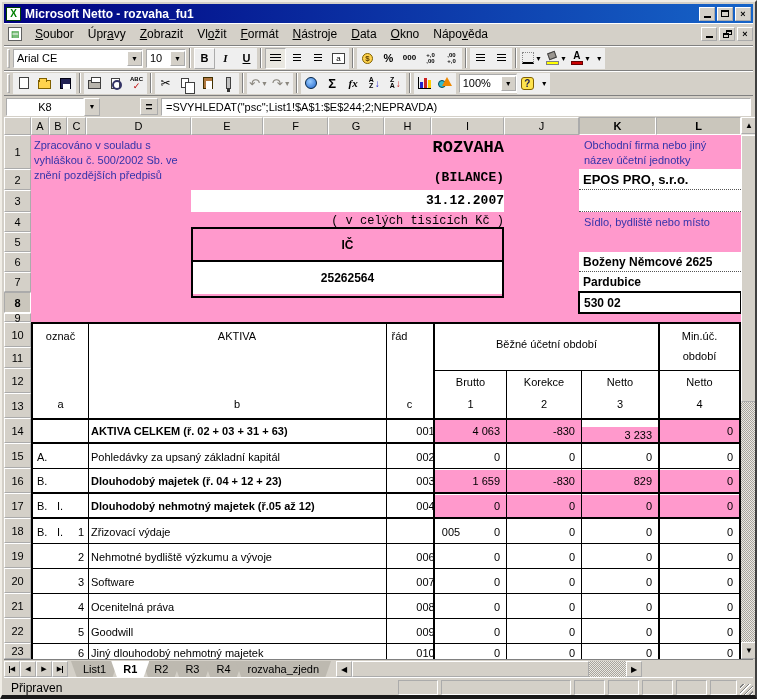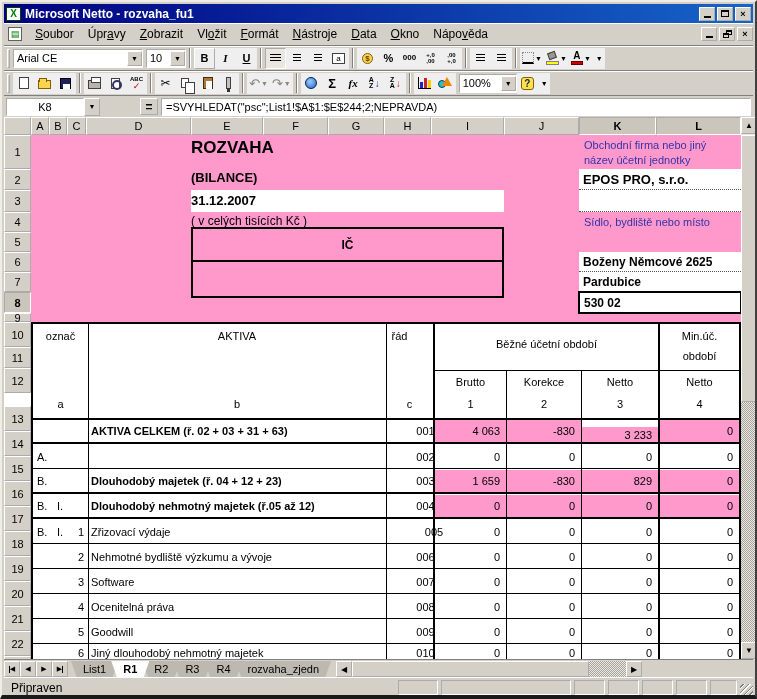--- a/index.html
+++ b/index.html
@@ -85,21 +85,21 @@
   .sheet{left:2px;top:115px;width:753px;height:542px;background:#fff;overflow:hidden;}
   .corner{left:0;top:0;width:27px;height:18px;background:var(--chrome);border:1px outset #fff;}
   .colheaders{left:27px;top:0;height:18px;display:flex;}
   .colh{height:18px;background:var(--chrome);border:1px outset #fff;font-size:11px;display:flex;align-items:center;justify-content:center;color:#000;}
   .colh.sel{border:1px inset #fff;font-weight:bold;background:#cac6bc;}
   .rowheaders{left:0;top:18px;width:27px;}
   .rowh{width:27px;background:var(--chrome);border:1px outset #fff;font-size:11px;display:flex;align-items:center;justify-content:center;}
   .rowh.sel{border:1px inset #fff;font-weight:bold;background:#cac6bc;}
   .pinkarea{left:27px;top:18px;width:710px;height:187px;background:var(--pink,#ff99cc);}
   .bluetext{color:var(--bluetext,#3333aa);font-size:11px;line-height:15px;}
-  .ctr{text-align:left;}
+  .ctr{text-align:right;font-family:Liberation Mono, monospace;}
   .hdrtitle{font-size:17px;font-weight:bold;}
   .hdrsub{font-size:13px;font-weight:bold;}
   .whiteband{background:#fff;}
   .icbox{border:2px solid #000;}
   .icbox .top{height:33px;background:var(--pink);border-bottom:2px solid #000;display:flex;align-items:center;justify-content:center;font-size:12px;font-weight:bold;}
   .icbox .bot{height:32px;background:#fff;display:flex;align-items:center;justify-content:center;font-size:12px;font-weight:bold;}
   .rbox{background:#fff;font-weight:bold;font-size:13px;display:flex;align-items:center;padding-left:4px;white-space:nowrap;overflow:hidden;}
   .dotted{border-bottom:1px dotted #555;}
   .selcell{border:2px solid #000;}
   
@@ -380,42 +380,44 @@
         <div class="rowh" style="height: 22px;">3</div>
         <div class="rowh" style="height: 20px;">4</div>
         <div class="rowh" style="height: 20px;">5</div>
         <div class="rowh" style="height: 20px;">6</div>
         <div class="rowh" style="height: 20px;">7</div>
         <div class="rowh sel" style="height: 21px;">8</div>
         <div class="rowh" style="height: 9px;">9</div>
         <div class="rowh" style="height: 25px;">10</div>
         <div class="rowh" style="height: 21px;">11</div>
         <div class="rowh" style="height: 25px;">12</div>
-        <div class="rowh" style="height: 25px; margin-top: 13px;">13</div>
+        <div class="rowh" style="height: 25px;">13</div>
         <div class="rowh" style="height: 25px;">14</div>
         <div class="rowh" style="height: 25px;">15</div>
         <div class="rowh" style="height: 25px;">16</div>
         <div class="rowh" style="height: 25px;">17</div>
         <div class="rowh" style="height: 25px;">18</div>
         <div class="rowh" style="height: 25px;">19</div>
         <div class="rowh" style="height: 25px;">20</div>
         <div class="rowh" style="height: 25px;">21</div>
         <div class="rowh" style="height: 25px;">22</div>
         <div class="rowh" style="height: 16px;">23</div>
       </div>
 
     <div class="abs pinkarea">
+      <div class="abs bluetext" style="left:3px;top:3px;width:160px;">Zpracováno v souladu s vyhláškou č. 500/2002 Sb. ve znění pozdějších předpisů</div>
 
       <div class="abs ctr hdrtitle" style="left:160px;top:3px;width:313px;">ROZVAHA</div>
       <div class="abs ctr hdrsub" style="left:160px;top:35px;width:313px;">(BILANCE)</div>
       <div class="abs ctr whiteband hdrsub" style="left:160px;top:55px;width:313px;height:22px;line-height:22px;">31.12.2007</div>
       <div class="abs ctr" style="left:160px;top:79px;width:313px;font-size:12px;">( v celých tisících Kč )</div>
 
       <div class="abs icbox" style="left:160px;top:92px;width:313px;height:71px;">
         <div class="top">IČ</div>
+        <div class="bot">25262564</div>
       </div>
 
       <div class="abs bluetext" style="left:553px;top:3px;width:155px;">
         <div>Obchodní firma nebo jiný</div>
         <div>název účetní jednotky</div>
       </div>
       <div class="abs rbox dotted" style="left:548px;top:34px;width:162px;height:21px;">EPOS PRO, s.r.o.</div>
       <div class="abs rbox dotted" style="left:548px;top:55px;width:162px;height:22px;"></div>
       <div class="abs bluetext" style="left:553px;top:80px;width:155px;">
         <div>Sídlo, bydliště nebo místo</div>
@@ -465,20 +467,21 @@
             <div class="tcell c" style="left: 353px; width: 47px;">001</div>
             <div class="tcell r pink" style="left: 402px; width: 71px;">4 063</div>
             <div class="tcell r pink" style="left: 474px; width: 74px;">-830</div>
             <div class="tcell r pink" style="left: 549px; width: 76px; margin-top: 7px;">3 233</div>
             <div class="tcell r pink" style="left: 627px; width: 79px;">0</div>
           </div>
           <div class="trow" style="top: 121px; height: 24px; border-bottom-width: 1px;">
             <div class="tcell " style="left: 4px; width: 18px;">A.</div>
             <div class="tcell " style="left: 24px; width: 16px;"></div>
             <div class="tcell r" style="left: 39px; width: 14px; padding-right: 2px;"></div>
+            <div class="tcell " style="left: 58px; width: 292px;">Pohledávky za upsaný základní kapitál</div>
             <div class="tcell c" style="left: 353px; width: 47px;">002</div>
             <div class="tcell r" style="left: 402px; width: 71px;">0</div>
             <div class="tcell r" style="left: 474px; width: 74px;">0</div>
             <div class="tcell r" style="left: 549px; width: 76px;">0</div>
             <div class="tcell r" style="left: 627px; width: 79px;">0</div>
           </div>
           <div class="trow" style="top: 146px; height: 24px; border-bottom-width: 2px;">
             <div class="tcell " style="left: 4px; width: 18px;">B.</div>
             <div class="tcell " style="left: 24px; width: 16px;"></div>
             <div class="tcell r" style="left: 39px; width: 14px; padding-right: 2px;"></div>
@@ -498,21 +501,21 @@
             <div class="tcell r pink" style="left: 402px; width: 71px;">0</div>
             <div class="tcell r pink" style="left: 474px; width: 74px;">0</div>
             <div class="tcell r pink" style="left: 549px; width: 76px;">0</div>
             <div class="tcell r pink" style="left: 627px; width: 79px;">0</div>
           </div>
           <div class="trow" style="top: 196px; height: 24px; border-bottom-width: 1px;">
             <div class="tcell " style="left: 4px; width: 18px;">B.</div>
             <div class="tcell " style="left: 24px; width: 16px;">I.</div>
             <div class="tcell r" style="left: 39px; width: 14px; padding-right: 2px;">1</div>
             <div class="tcell " style="left: 58px; width: 292px;">Zřizovací výdaje</div>
-            <div class="tcell c" style="left: 353px; width: 64px;">005</div>
+            <div class="tcell c" style="left: 370px; width: 64px;">005</div>
             <div class="tcell r" style="left: 402px; width: 71px;">0</div>
             <div class="tcell r" style="left: 474px; width: 74px;">0</div>
             <div class="tcell r" style="left: 549px; width: 76px;">0</div>
             <div class="tcell r" style="left: 627px; width: 79px;">0</div>
           </div>
           <div class="trow" style="top: 221px; height: 24px; border-bottom-width: 1px;">
             <div class="tcell " style="left: 4px; width: 18px;"></div>
             <div class="tcell " style="left: 24px; width: 16px;"></div>
             <div class="tcell r" style="left: 39px; width: 14px; padding-right: 2px;">2</div>
             <div class="tcell " style="left: 58px; width: 292px;">Nehmotné bydliště výzkumu a vývoje</div>

